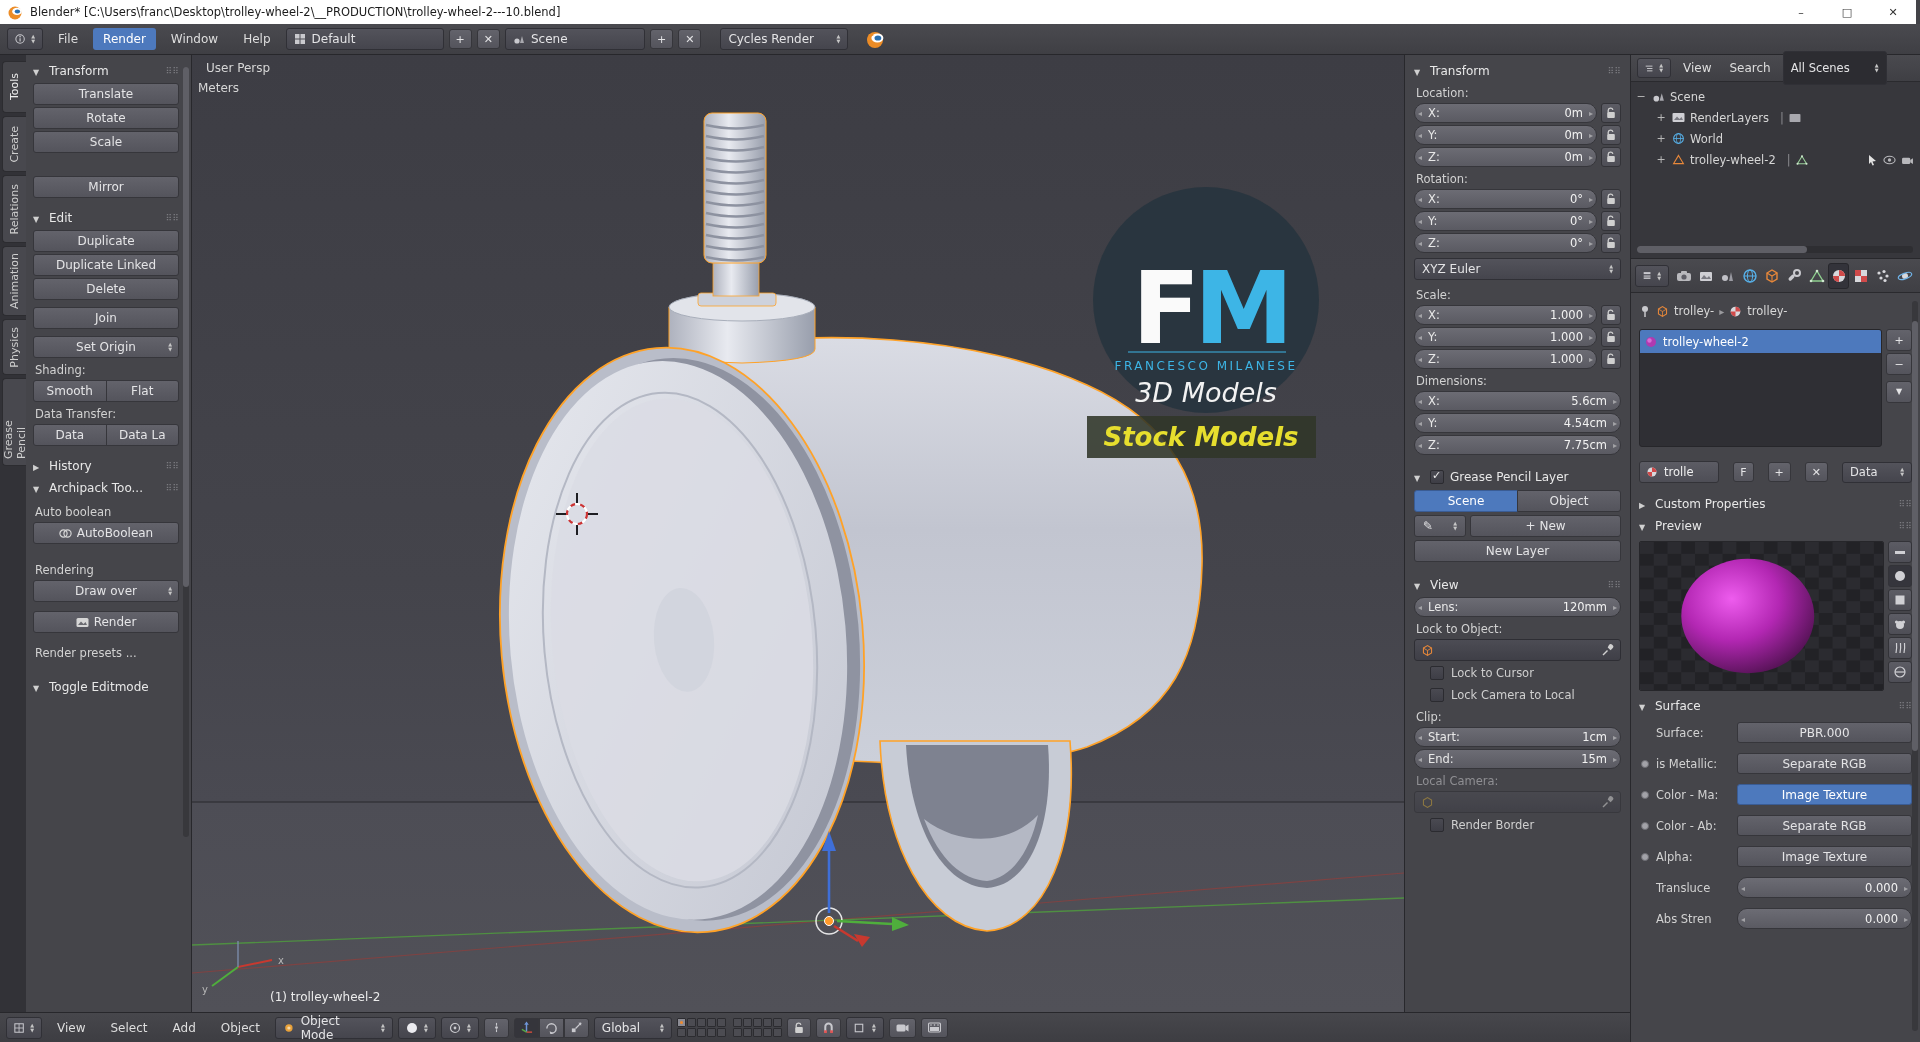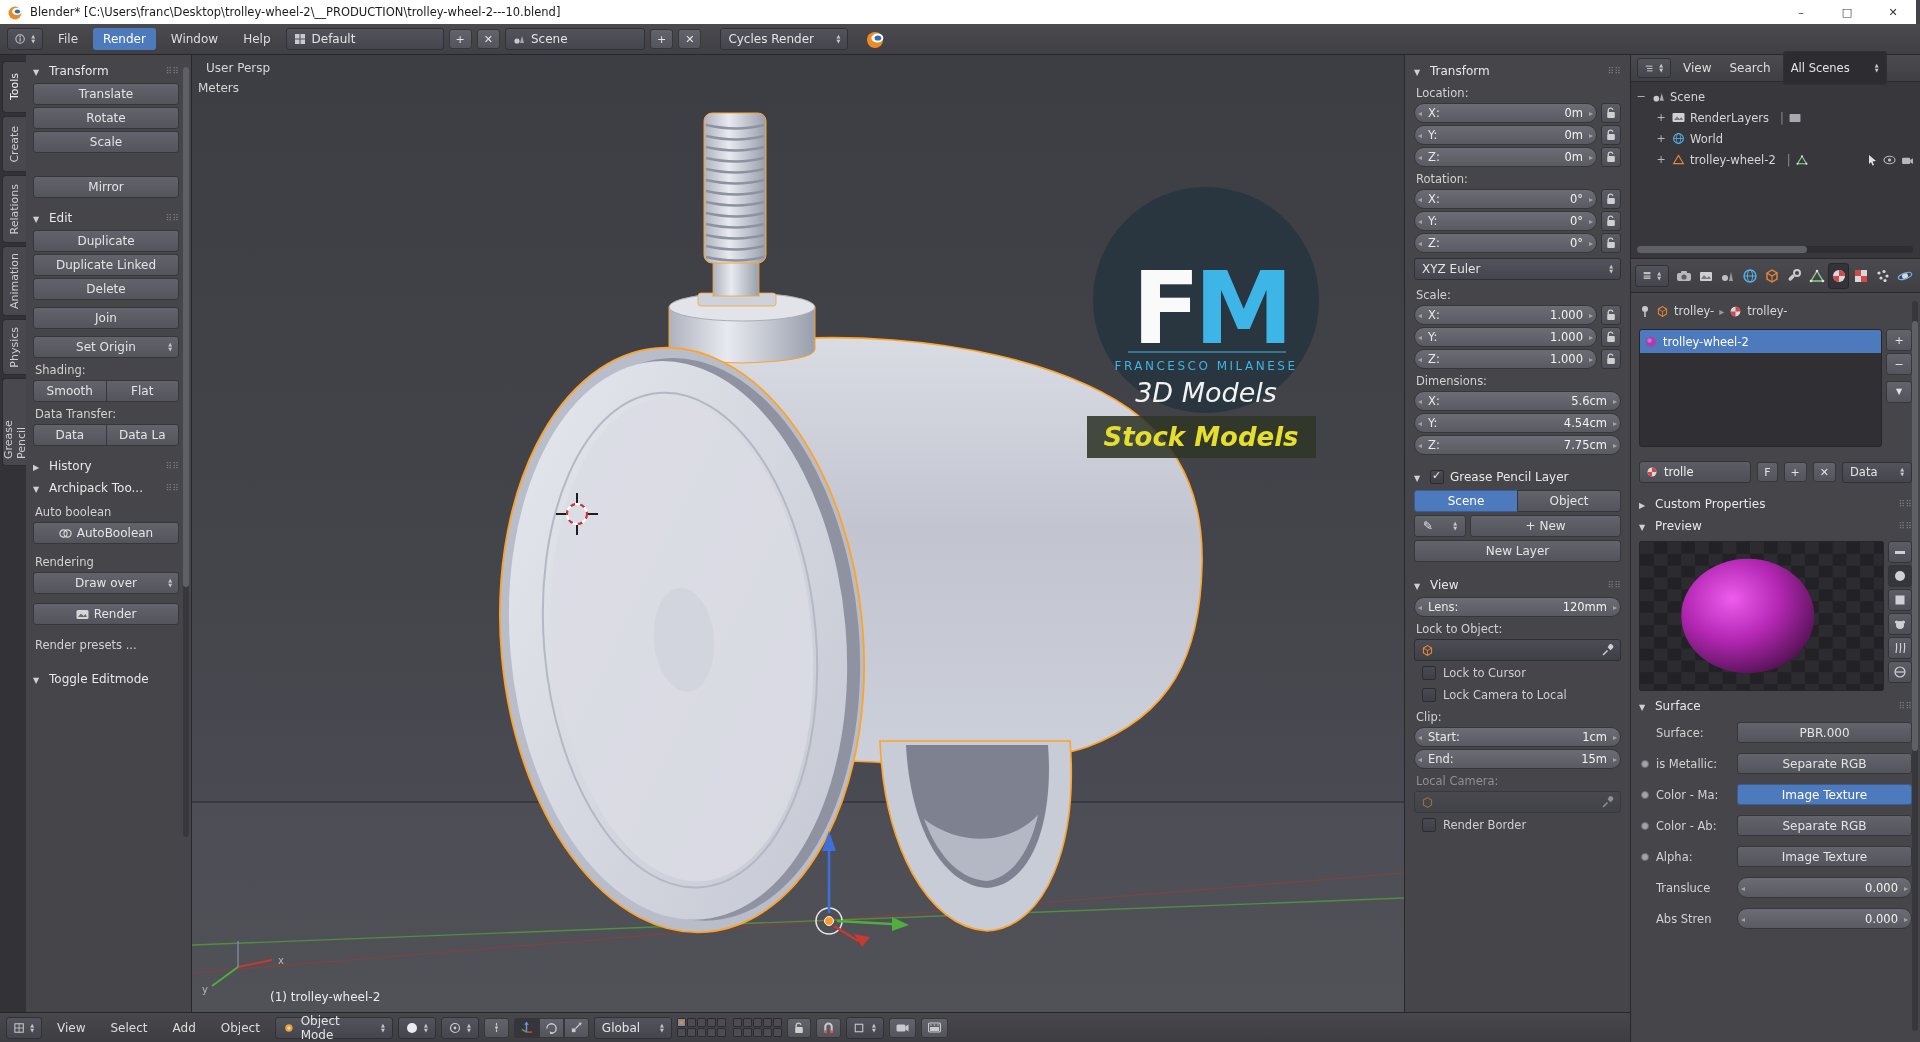--- a/index.html
+++ b/index.html
@@ -53,21 +53,21 @@
 
 .viewport{left:192px;top:55px;width:1212px;height:957px;background:linear-gradient(#3d3d44 0%,#44444b 55%,#4a4a52 78%,#4e4e55 100%);overflow:hidden;}
 .vp-overlay{position:absolute;color:#d6d6d6;font-size:12px;}
 
 .npanel{left:1404px;top:55px;width:226px;height:957px;background:#45454a;border-left:1px solid #28282c;padding:5px 9px;display:flex;flex-direction:column;overflow:hidden;}
 .nrow{display:flex;gap:4px;margin:1px 0;align-items:center;flex:none;}
 .nrow .bfield{flex:1;}
 .ax{color:#e8e8e8;}
 .lockbtn{width:20px;height:20px;background:linear-gradient(#5c5c64,#4e4e56);border:1px solid #333338;border-radius:3px;display:flex;align-items:center;justify-content:center;flex:none;}
 .seclbl{font-size:11.5px;color:#d2d2d2;margin:4px 0 2px 2px;flex:none;}
-.chkrow{display:flex;align-items:center;gap:7px;margin:4px 8px;flex:none;text-align:right;}
+.chkrow{display:flex;align-items:center;gap:7px;margin:4px 16px;flex:none;text-align:right;}
 .idfield{background:linear-gradient(#4c4c54,#3f3f47);border:1px solid #2e2e34;border-radius:3px;height:22px;display:flex;align-items:center;gap:6px;padding:0 6px;flex:none;margin:1px 0;}
 .gp-tabs{display:flex;margin:2px 0;flex:none;}
 .gp-tabs .bbtn{flex:1;}
 .gp-tabs .bbtn:first-child{border-radius:3px 0 0 3px;}
 .gp-tabs .bbtn:last-child{border-radius:0 3px 3px 0;margin-left:-1px;}
 
 .outliner{left:1630px;top:55px;width:290px;height:203px;background:#37373c;border-left:1px solid #28282c;}
 .out-head{height:27px;background:linear-gradient(#4a4a4f,#3f3f44);border-bottom:1px solid #2a2a2e;display:flex;align-items:center;gap:6px;padding:0 6px;}
 .orow{display:flex;align-items:center;gap:5px;height:21px;padding-right:6px;font-size:11.5px;color:#d6d6d6;}
 .exp{width:12px;text-align:center;color:#b8b8b8;font-size:11px;flex:none;}
@@ -79,21 +79,21 @@
 .ptab{width:24px;height:26px;display:flex;align-items:center;justify-content:center;border-radius:3px;}
 .ptab.active{background:#33333a;border:1px solid #27272c;}
 .props-body{padding:6px 8px 6px 8px;display:flex;flex-direction:column;height:750px;overflow:hidden;}
 .crumbs{display:flex;align-items:center;gap:5px;height:24px;flex:none;font-size:11.5px;color:#d8d8d8;}
 .crumb-sep{color:#9a9a9e;font-size:10px;}
 .slot-wrap{display:flex;gap:4px;margin:6px 0 4px 0;flex:none;}
 .slot-list{flex:1;height:118px;background:#2f2f34;border:1px solid #26262a;border-radius:3px;overflow:hidden;}
 .slot-row{height:23px;background:#4d79bd;display:flex;align-items:center;gap:6px;padding:0 5px;color:#fff;font-size:11.5px;}
 .slot-ops{display:flex;flex-direction:column;gap:2px;width:26px;}
 .slot-ops .bbtn{padding:0;height:22px;}
-.name-row{display:flex;gap:6px;margin:10px 0 2px 0;flex:none;align-items:center;}
+.name-row{display:flex;gap:14px;margin:10px 0 2px 0;flex:none;align-items:center;}
 .id-name{flex:1;background:linear-gradient(#5c5c64,#4e4e56);border:1px solid #333338;border-radius:3px;height:22px;display:flex;align-items:center;gap:6px;padding:0 6px;font-size:11.5px;color:#f0f0f0;}
 .preview-wrap{display:flex;gap:4px;margin:4px 0;flex:none;}
 .preview-canvas{flex:1;height:150px;border:1px solid #26262a;border-radius:2px;overflow:hidden;}
 .preview-strip{width:24px;display:flex;flex-direction:column;gap:2px;}
 .pvbtn{height:22px;background:linear-gradient(#5c5c64,#4e4e56);border:1px solid #333338;border-radius:3px;display:flex;align-items:center;justify-content:center;}
 .pvbtn.active{background:#35353c;}
 .srow{display:flex;align-items:center;gap:5px;margin:5px 0;flex:none;}
 .sico{width:12px;display:flex;justify-content:center;flex:none;}
 .sdot{width:8px;height:8px;border-radius:50%;background:#a2a2a8;border:1px solid #6e6e74;}
 .slabel{width:76px;font-size:11.5px;color:#d2d2d2;flex:none;}
@@ -240,21 +240,21 @@
       <span class="grip"></span>
     </div>
   <div class="seclbl" style="margin-top:6px">Auto boolean</div>
   <div class="bbtn">
     <svg width="13" height="11" viewBox="0 0 13 11" style="margin-right:5px">
         <circle cx="4.5" cy="5.5" r="3.6" fill="none" stroke="#d6d6d6" stroke-width="1.2"></circle>
         <circle cx="8.5" cy="5.5" r="3.6" fill="none" stroke="#d6d6d6" stroke-width="1.2"></circle>
       </svg>
     <span>AutoBoolean</span>
   </div>
-  <div class="seclbl" style="margin-top:10px">Rendering</div>
+  <div class="seclbl" style="margin-top:18px">Rendering</div>
   <div class="bbtn">
       <span>Draw over</span>
       <span class="updn" style="position:absolute;right:6px"></span>
     </div>
   <div class="bbtn" style="margin-top:8px">
     <svg width="13" height="11" viewBox="0 0 13 11" style="margin-right:5px">
         <rect x="0.5" y="1" width="12" height="9" rx="1.5" fill="#d6d6d6"></rect>
         <path d="M2,8 l3,-3.5 2.5,2.5 2,-2 1.5,3 z" fill="#6a6a70"></path>
       </svg>
     <span>Render</span>

